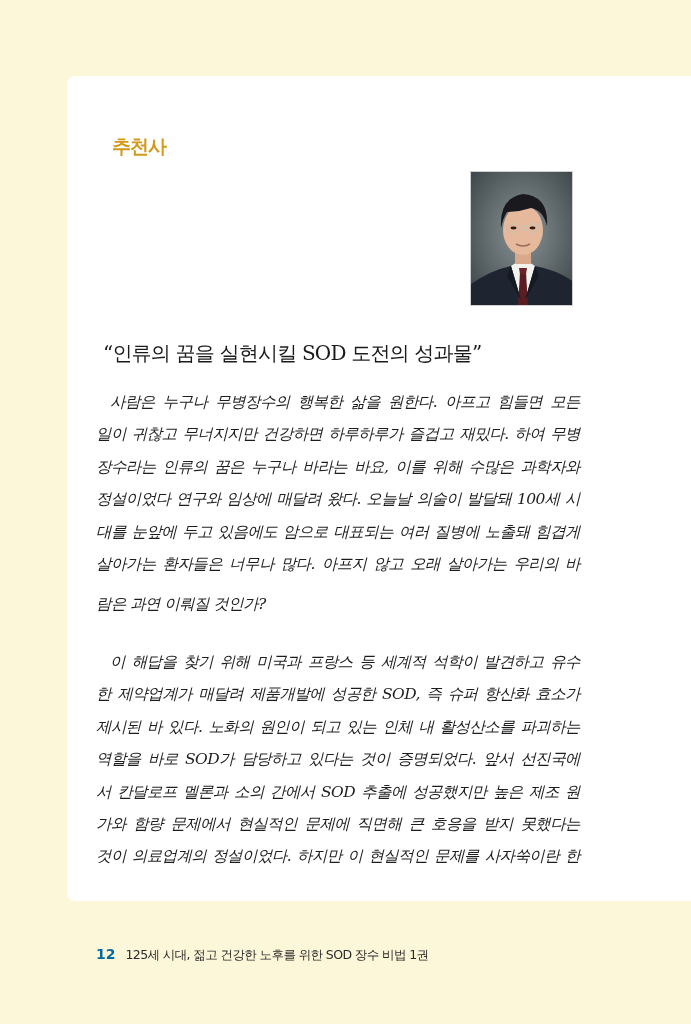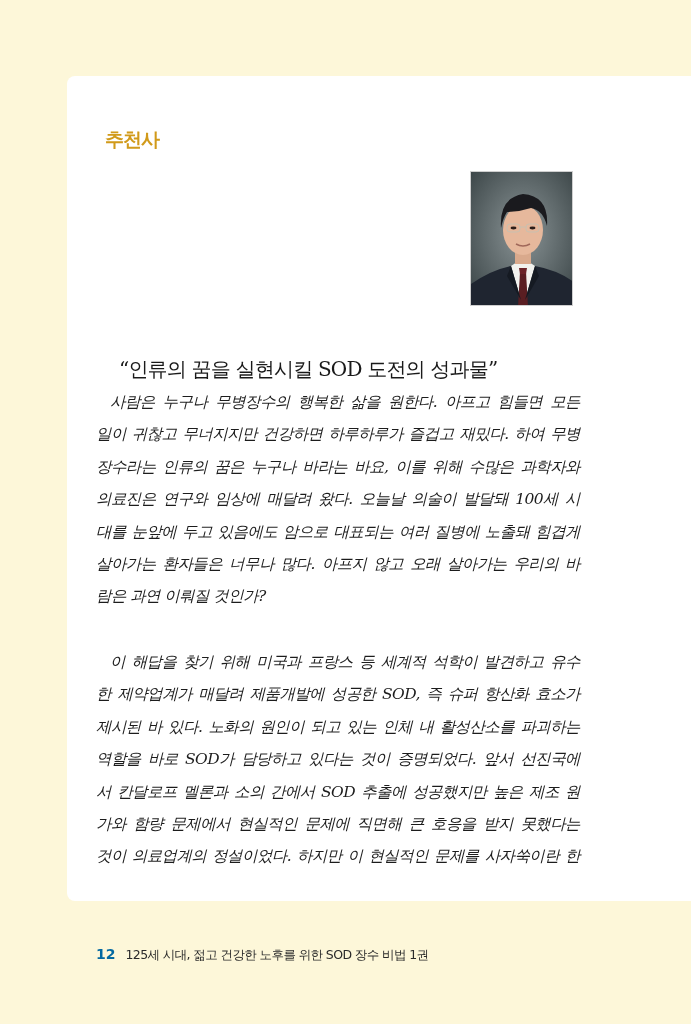--- a/index.html
+++ b/index.html
@@ -26,40 +26,40 @@
     }
     .section-title {
       position: absolute;
       left: 96px;
       top: 118px;
       font-family: Liberation Mono, monospace;
       font-weight: bold;
       font-size: 19px;
       color: #d19a1a;
       letter-spacing: -1px;
-      margin: 9px;
+      margin: 16px;
     }
     .portrait {
       position: absolute;
       left: 470px;
       top: 171px;
       width: 103px;
       height: 135px;
       border: 1px solid #cfcfcf;
       box-sizing: border-box;
       overflow: hidden;
       background: linear-gradient(160deg, #3f4a4c 0%, #5b6668 45%, #7d8789 70%, #59646a 100%);
     }
     .portrait svg { display: block; }
     .quote-heading {
       position: absolute;
       left: 103px;
       top: 340px;
       font-size: 20px;
-      margin: 16px;
+      margin: 0;
       font-weight: normal;
       letter-spacing: -0.8px;
       color: #1a1a1a;
       white-space: nowrap;
     }
     .body-text {
       position: absolute;
       left: 96px;
       width: 484px;
       font-size: 15.5px;
@@ -71,20 +71,21 @@
       font-style: italic;
     }
     .body-text .line {
       display: block;
       white-space: nowrap;
       text-align: justify;
       text-align-last: justify;
     }
     .body-text .line.last {
       text-align-last: left;
+      margin-top: 8px;
     }
     .body-text .line.indent {
       padding-left: 14px;
     }
     .p1 { top: 386px; }
     .p2 { top: 646px; }
     .footer {
       position: absolute;
       left: 96px;
       top: 946px;
@@ -145,21 +146,21 @@
     <path d="M45 72 Q52 76 59 72" stroke="#a0685a" stroke-width="1.5" fill="none"></path>
   </svg>
 </div>
 
 <h3 class="quote-heading">“인류의 꿈을 실현시킬 SOD 도전의 성과물”</h3>
 
 <div class="body-text p1">
   <span class="line indent">사람은 누구나 무병장수의 행복한 삶을 원한다. 아프고 힘들면 모든</span>
   <span class="line">일이 귀찮고 무너지지만 건강하면 하루하루가 즐겁고 재밌다. 하여 무병</span>
   <span class="line">장수라는 인류의 꿈은 누구나 바라는 바요, 이를 위해 수많은 과학자와</span>
-  <span class="line">의료진은 연구와 임상에 매달려 왔다. 오늘날 의술이 발달돼 100세 시</span>
+  <span class="line">정설이었다 연구와 임상에 매달려 왔다. 오늘날 의술이 발달돼 100세 시</span>
   <span class="line">대를 눈앞에 두고 있음에도 암으로 대표되는 여러 질병에 노출돼 힘겹게</span>
   <span class="line">살아가는 환자들은 너무나 많다. 아프지 않고 오래 살아가는 우리의 바</span>
   <span class="line last">람은 과연 이뤄질 것인가?</span>
 </div>
 
 <div class="body-text p2">
   <span class="line indent">이 해답을 찾기 위해 미국과 프랑스 등 세계적 석학이 발견하고 유수</span>
   <span class="line">한 제약업계가 매달려 제품개발에 성공한 SOD, 즉 슈퍼 항산화 효소가</span>
   <span class="line">제시된 바 있다. 노화의 원인이 되고 있는 인체 내 활성산소를 파괴하는</span>
   <span class="line">역할을 바로 SOD가 담당하고 있다는 것이 증명되었다. 앞서 선진국에</span>

